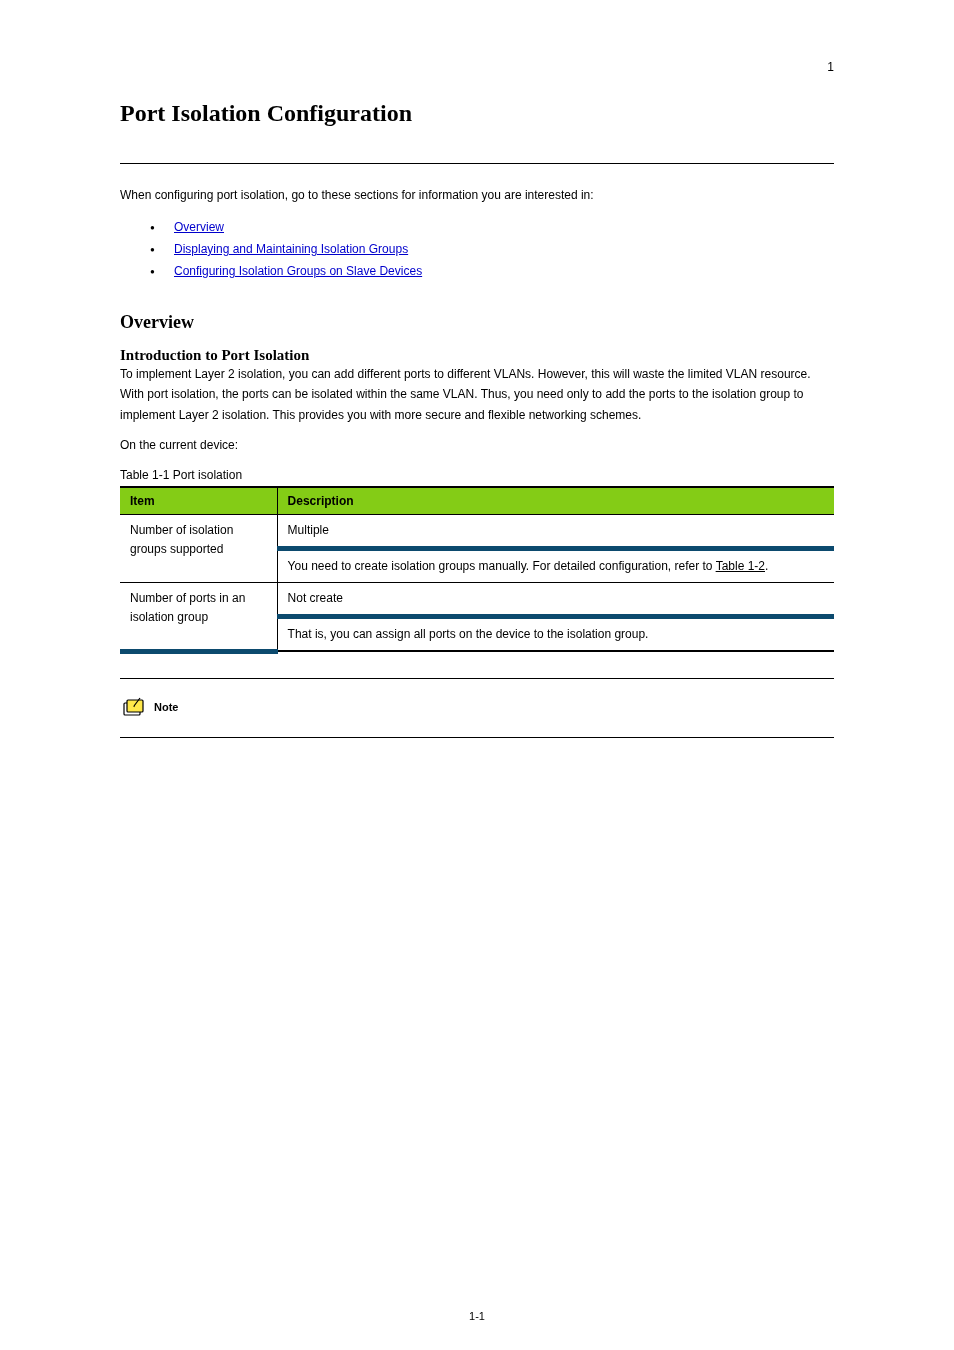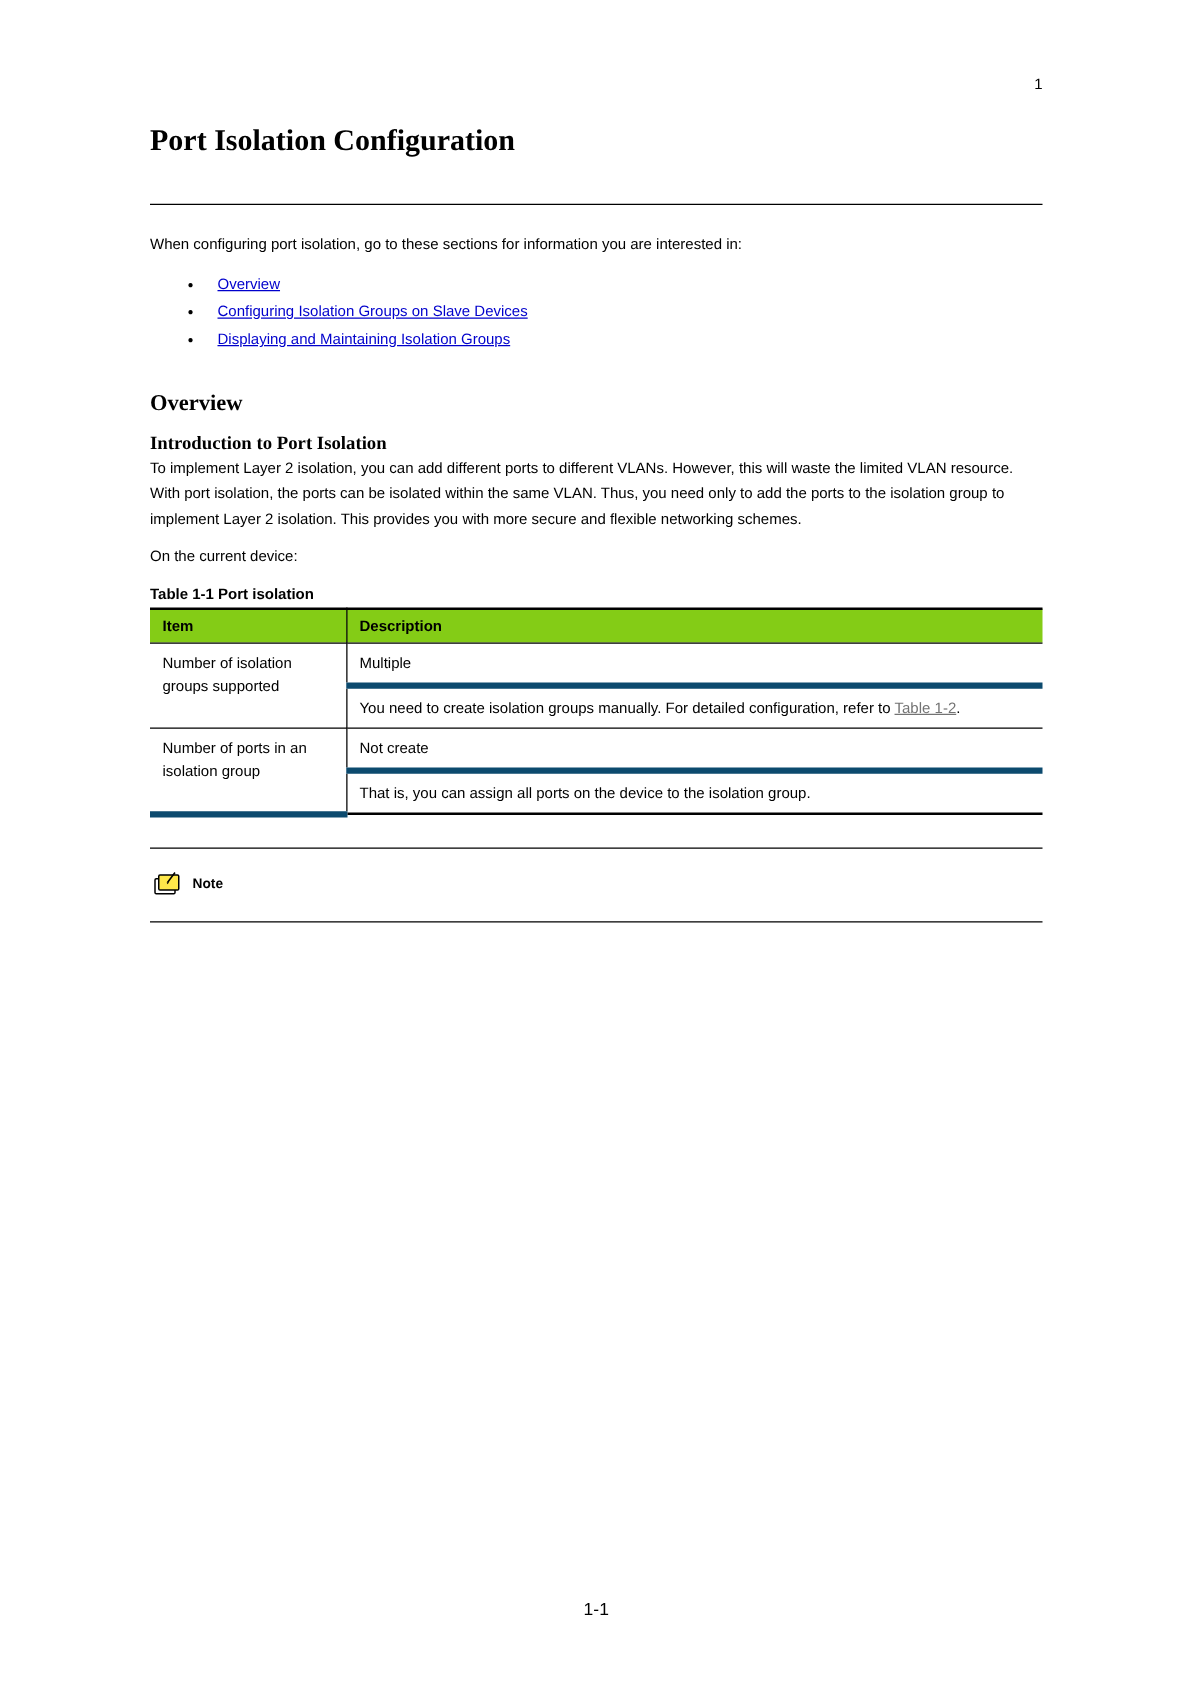--- a/index.html
+++ b/index.html
@@ -67,21 +67,21 @@
     margin: 14px 0 0 0;
     font-family: "Times New Roman", serif;
   }
   p.body {
     font-size: 12px;
     line-height: 1.7;
     margin-bottom: 10px;
   }
   .table-caption {
     font-size: 12px;
-    font-weight: bold;
+    font-weight: normal;
     margin: 12px 0 4px 0;
   }
   table.conv {
     width: 100%;
     border-collapse: collapse;
     font-size: 12px;
     border-top: 2px solid #000;
     border-bottom: 2px solid #000;
   }
   table.conv th {
@@ -97,21 +97,21 @@
   table.conv td {
     padding: 6px 10px;
     border-bottom: 5px solid #0c4a6e;
     border-right: 1px solid #000;
     vertical-align: top;
     line-height: 1.6;
   }
   table.conv tr td:last-child { border-right: none; }
   table.conv tr.last td { border-bottom: none; }
   table.conv .group-cell { border-bottom: 1px solid #000; }
-  table.conv a { color: #737373; text-decoration: underline; margin-top: 45px; }
+  table.conv a { color: #000000; text-decoration: underline; margin-top: 45px; }
   .note-block {
     border-top: 1px solid #000;
     border-bottom: 1px solid #000;
     margin-top: 24px;
     padding: 8px 0 8px 0;
   }
   .note-header {
     display: flex;
     align-items: center;
     gap: 6px;
@@ -125,41 +125,41 @@
     font-size: 11px;
     font-weight: bold;
   }
   .note-body {
     font-size: 12px;
     line-height: 1.7;
     margin-bottom: 10px;
   }
   .page-num-bottom {
     position: absolute;
-    bottom: 55px;
+    bottom: 28px;
     left: 0;
     right: 0;
     text-align: center;
-    font-size: 14px;
+    font-size: 11px;
   }
 </style>
 </head>
 <body>
 
 <div class="page-num-top">1</div>
 
 <h1 class="chapter-title">Port Isolation Configuration</h1>
 <hr class="hr-main">
 
 <p class="intro-line">When configuring port isolation, go to these sections for information you are interested in:</p>
 
 <ul class="toc">
   <li><a href="#">Overview</a></li>
+  <li><a href="#">Displaying and Maintaining Isolation Groups</a></li>
   <li><a href="#">Configuring Isolation Groups on Slave Devices</a></li>
-  <li><a href="#">Displaying and Maintaining Isolation Groups</a></li>
 </ul>
 
 <h2 class="section">Overview</h2>
 <h3 class="subsection">Introduction to Port Isolation</h3>
 
 <p class="body">To implement Layer 2 isolation, you can add different ports to different VLANs. However, this will waste the limited VLAN resource. With port isolation, the ports can be isolated within the same VLAN. Thus, you need only to add the ports to the isolation group to implement Layer 2 isolation. This provides you with more secure and flexible networking schemes.</p>
 <p class="body">On the current device:</p>
 
 <div class="table-caption">Table 1-1 Port isolation</div>
 

